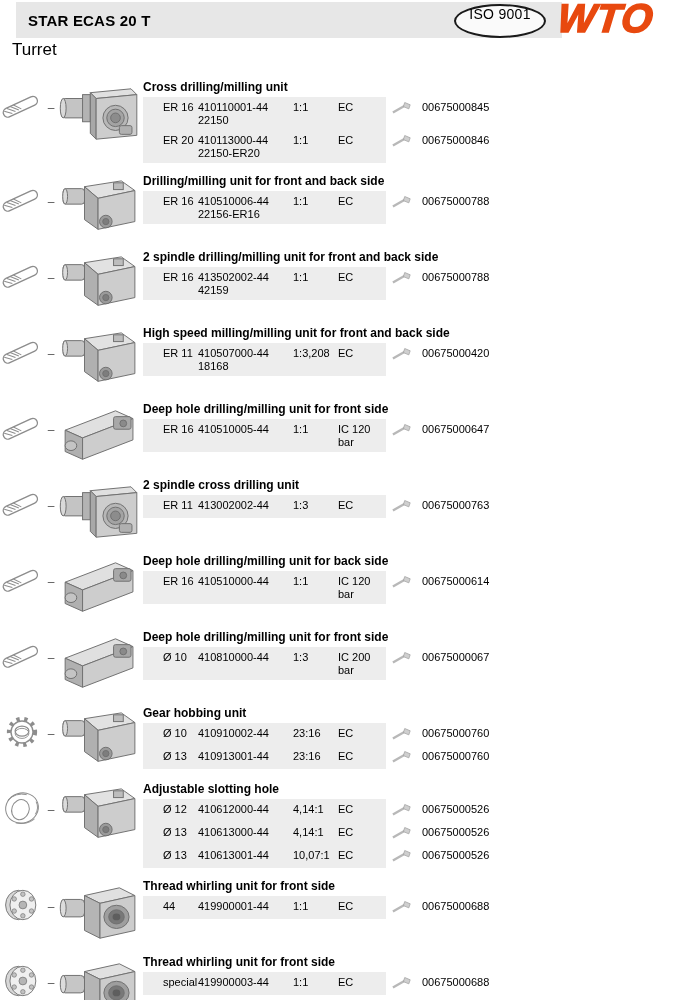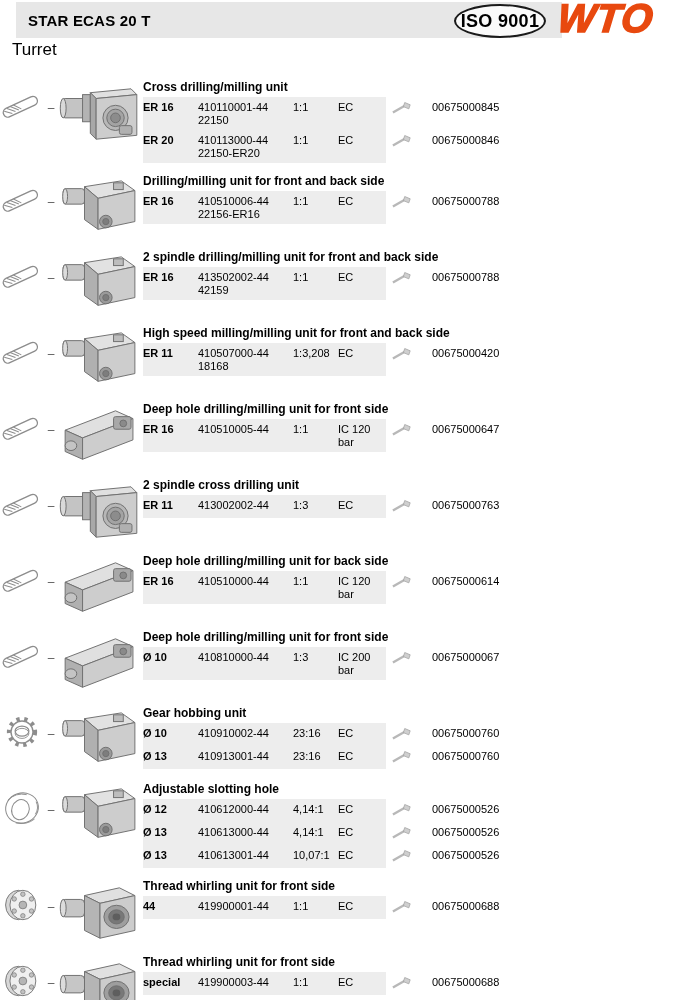--- a/index.html
+++ b/index.html
@@ -1,40 +1,40 @@
 <!DOCTYPE html>
 <html style="--brand-orange: #e8490f; --header-gray: #e7e7e7; --row-gray: #ededed; --outline-gray: #8d8d8d;"><head>
 <meta charset="utf-8">
 <style>
   body{margin:0;background:#fff;font-family:"Liberation Sans","DejaVu Sans",sans-serif;color:#000;}
   .page{position:relative;width:700px;height:1000px;overflow:hidden;background:#fff;}
   
   .topbar{position:absolute;left:16px;top:2px;width:546px;height:36px;background:var(--header-gray,#e7e7e7);display:flex;align-items:center;}
   .topbar h1{font-size:15px;font-weight:bold;margin:0 0 0 12px;letter-spacing:.2px;}
-  .iso{position:absolute;right:16px;top:2px;width:88px;height:30px;border:2px solid #1a1a1a;border-radius:50%;background:#fafafa;display:flex;align-items:center;justify-content:center;font-size:18px;font-weight:700;letter-spacing:.3px;}
+  .iso{position:absolute;right:16px;top:2px;width:88px;height:30px;border:2px solid #1a1a1a;border-radius:50%;background:#fafafa;display:flex;justify-content:center;font-size:14px;font-weight:400;letter-spacing:.3px;}
   .logo{position:absolute;left:558px;top:-4px;font-size:40px;font-weight:bold;font-style:italic;color:var(--brand-orange,#e8490f);-webkit-text-stroke:1.6px var(--brand-orange,#e8490f);transform:skewX(-6deg);letter-spacing:1px;}
   .section-title{padding-top:40px;margin:0 0 20px 12px;font-size:17px;font-weight:normal;}
   
   .block{display:flex;align-items:flex-start;min-height:59px;margin-bottom:11px;}
   .leftcol{width:143px;flex:none;display:flex;align-items:flex-start;}
   .licon{width:44px;height:38px;flex:none;margin-top:7px;}
   .dash{flex:none;width:14px;margin-top:22px;text-align:center;color:#555;font-size:12px;line-height:12px;}
   .uimg{width:82px;height:62px;flex:none;margin-top:3px;margin-left:1px;}
   .rightcol{flex:1;min-width:0;}
   .ptitle{margin:0 0 3px;font-size:12px;font-weight:bold;}
   .ptable{position:relative;}
   .panelbg{position:absolute;left:0;top:0;height:100%;width:243px;background:var(--row-gray,#ededed);}
   .row{position:relative;display:flex;align-items:flex-start;min-height:23px;padding:4px 0 3px;box-sizing:border-box;font-size:11px;line-height:13px;}
-  .c-size{width:55px;box-sizing:border-box;padding-left:0;font-weight:bold;flex:none;}
+  .c-size{width:55px;box-sizing:border-box;padding-left:20px;font-weight:normal;flex:none;}
   .c-part{width:95px;flex:none;}
   .c-ratio{width:45px;flex:none;}
   .c-cool{width:48px;flex:none;}
   .l1,.l2{display:block;}
   .l2:empty{display:none;}
-  .c-order{flex:none;margin-left:6px;height:13px;display:inline-flex;align-items:center;gap:20px;}
+  .c-order{flex:none;margin-left:6px;height:13px;display:inline-flex;align-items:center;gap:10px;}
   .oicon{width:20px;height:13px;flex:none;}
   .onum{font-size:11px;}
 </style>
 </head>
 <body>
 
 <svg width="0" height="0" style="position:absolute" aria-hidden="true">
   <defs>
     <symbol id="icon-drill" viewBox="0 0 48 40">
       <g transform="rotate(-25 24 20)">

